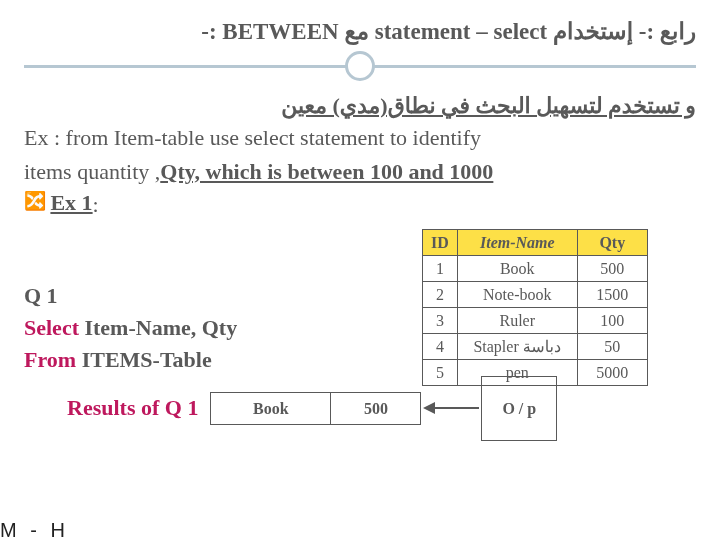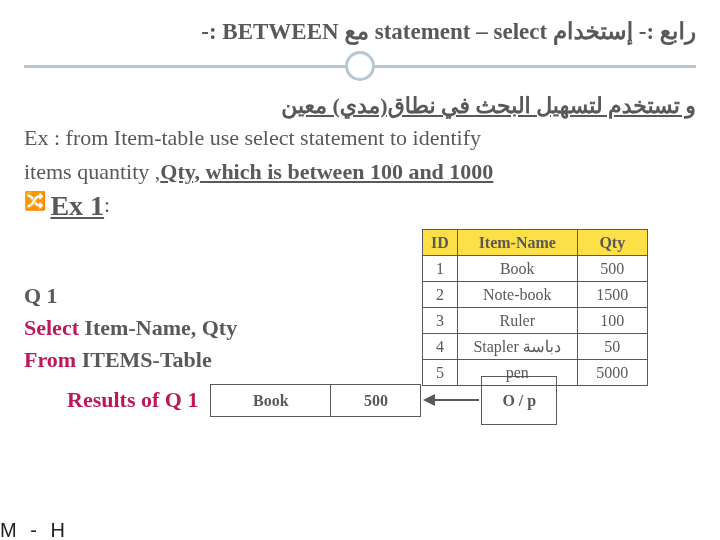--- a/index.html
+++ b/index.html
@@ -58,21 +58,21 @@
       line-height: 1.35;
       margin-bottom: 4px;
     }
     .ex-text .bold { font-weight: bold; }
     .ex-text .uline { text-decoration: underline; }
     .ex1-row {
       display: flex;
       align-items: flex-start;
     }
     .ex1-label {
-      font-size: 28px;
+      font-size: 22px;
       font-weight: bold;
       color: #595959;
       text-decoration: underline;
     }
     .bullet {
       font-size: 18px;
       color: #595959;
       margin-right: 4px;
     }
     .main-table {
@@ -84,21 +84,21 @@
       color: #595959;
     }
     .main-table th, .main-table td {
       border: 1.5px solid #595959;
       padding: 2px 8px;
       text-align: center;
       height: 26px;
     }
     .main-table th { font-weight: bold; background: #fde047; }
     .main-table th.id { width: 32px; }
-    .main-table th.name { width: 120px; }
+    .main-table th.name { width: 120px; font-style: italic; }
     .main-table th.qty { width: 70px; }
     .q1-block {
       font-size: 22px;
       color: #595959;
       line-height: 1.45;
       margin-top: 56px;
     }
     .q1-block .bold { font-weight: bold; }
     .q1-block .orange { color: #be185d; font-weight: bold; }
     .q1-block .uline { text-decoration: underline; }
@@ -118,21 +118,21 @@
       border: 1.5px solid #595959;
       padding: 4px 18px;
       text-align: center;
       height: 28px;
       font-weight: bold;
     }
     .result-table td.book { width: 120px; }
     .result-table td.val { width: 90px; }
     .op-box {
       border: 1.5px solid #595959;
-      padding: 12px 20px;
+      padding: 20px 20px;
       font-size: 16px;
       color: #595959;
       font-weight: bold;
       display: inline-block;
     }
     .arrow-svg {
       width: 60px;
       height: 30px;
     }
     .footer {

